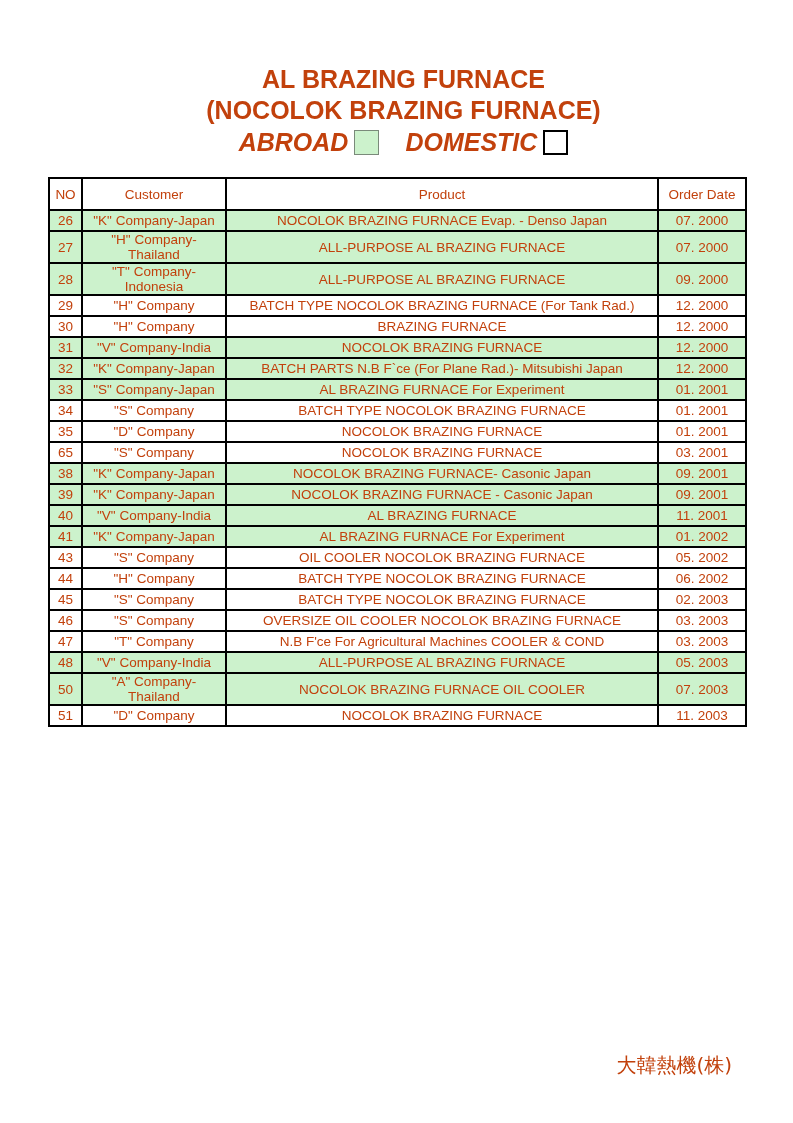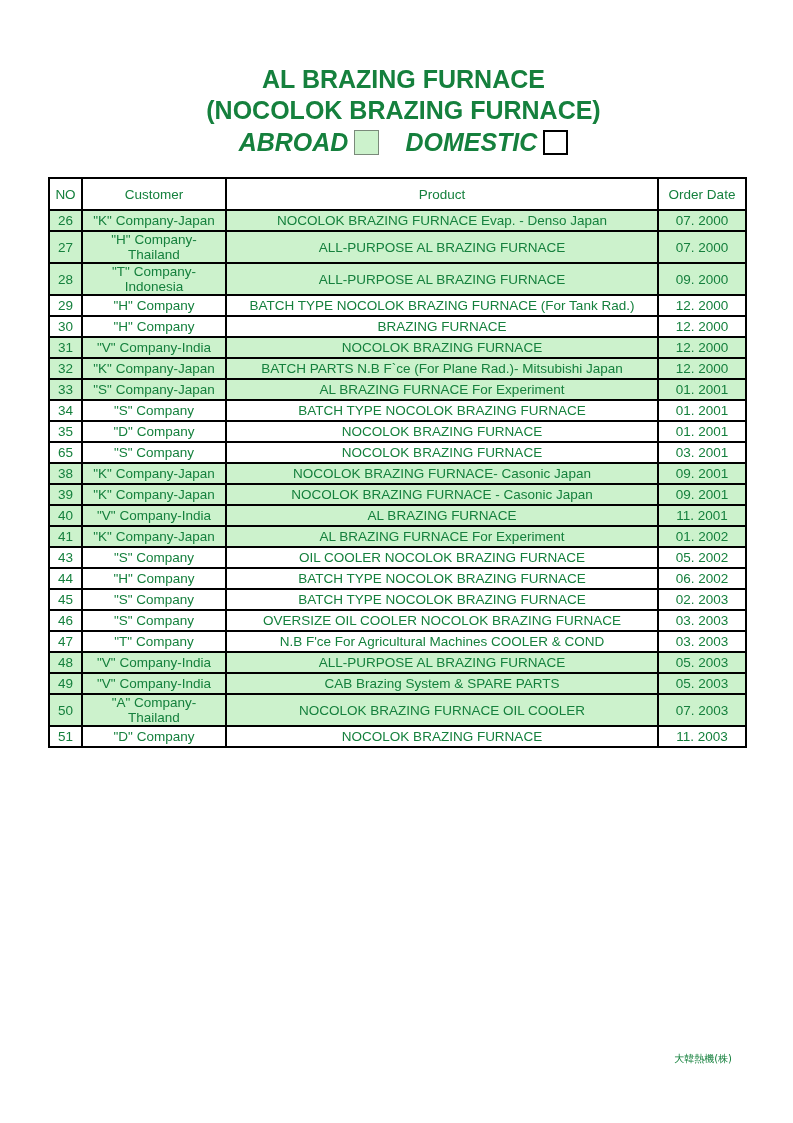--- a/index.html
+++ b/index.html
@@ -3,21 +3,21 @@
 <meta charset="utf-8">
 <style>
   html, body { margin: 0; padding: 0; background: #e8e8e8; }
   .page {
     position: relative;
     width: 793px;
     height: 1123px;
     margin: 0 auto;
     background: #ffffff;
     font-family: "Liberation Sans", sans-serif;
-    color: #15803d;
+    color: #c2410c;
     overflow: hidden;
   }
   .title-block {
     padding-top: 64px;
     text-align: center;
     margin-left: 14px;
   }
   .title-line {
     font-weight: bold;
     font-size: 25px;
@@ -73,21 +73,21 @@
   td.cell-customer { white-space: pre-line; line-height: 15px; }
 
   .footer {
     position: absolute;
     top: 1052px;
     left: 57px;
     width: 697px;
     box-sizing: border-box;
     padding-right: 22px;
     text-align: right;
-    font-size: 10px;
+    font-size: 20px;
     font-family: "DejaVu Sans", "Liberation Sans", sans-serif;
   }
 </style>
 </head>
 <body>
 
 <div class="page">
 
   <div class="title-block">
     <div class="title-line">AL BRAZING FURNACE</div>
@@ -237,26 +237,20 @@
           <td class="cell-product">N.B F'ce For Agricultural Machines COOLER &amp; COND</td>
           <td class="cell-order_date">03. 2003</td>
         </tr>
         <tr class="abroad">
           <td class="cell-no">48</td>
           <td class="cell-customer">"V" Company-India</td>
           <td class="cell-product">ALL-PURPOSE AL BRAZING FURNACE</td>
           <td class="cell-order_date">05. 2003</td>
         </tr>
         <tr class="abroad">
-          <td class="cell-no">49</td>
-          <td class="cell-customer">"V" Company-India</td>
-          <td class="cell-product">CAB Brazing System &amp; SPARE PARTS</td>
-          <td class="cell-order_date">05. 2003</td>
-        </tr>
-        <tr class="abroad">
           <td class="cell-no">50</td>
           <td class="cell-customer">"A" Company-Thailand</td>
           <td class="cell-product">NOCOLOK BRAZING FURNACE OIL COOLER</td>
           <td class="cell-order_date">07. 2003</td>
         </tr>
         <tr>
           <td class="cell-no">51</td>
           <td class="cell-customer">"D" Company</td>
           <td class="cell-product">NOCOLOK BRAZING FURNACE</td>
           <td class="cell-order_date">11. 2003</td>

